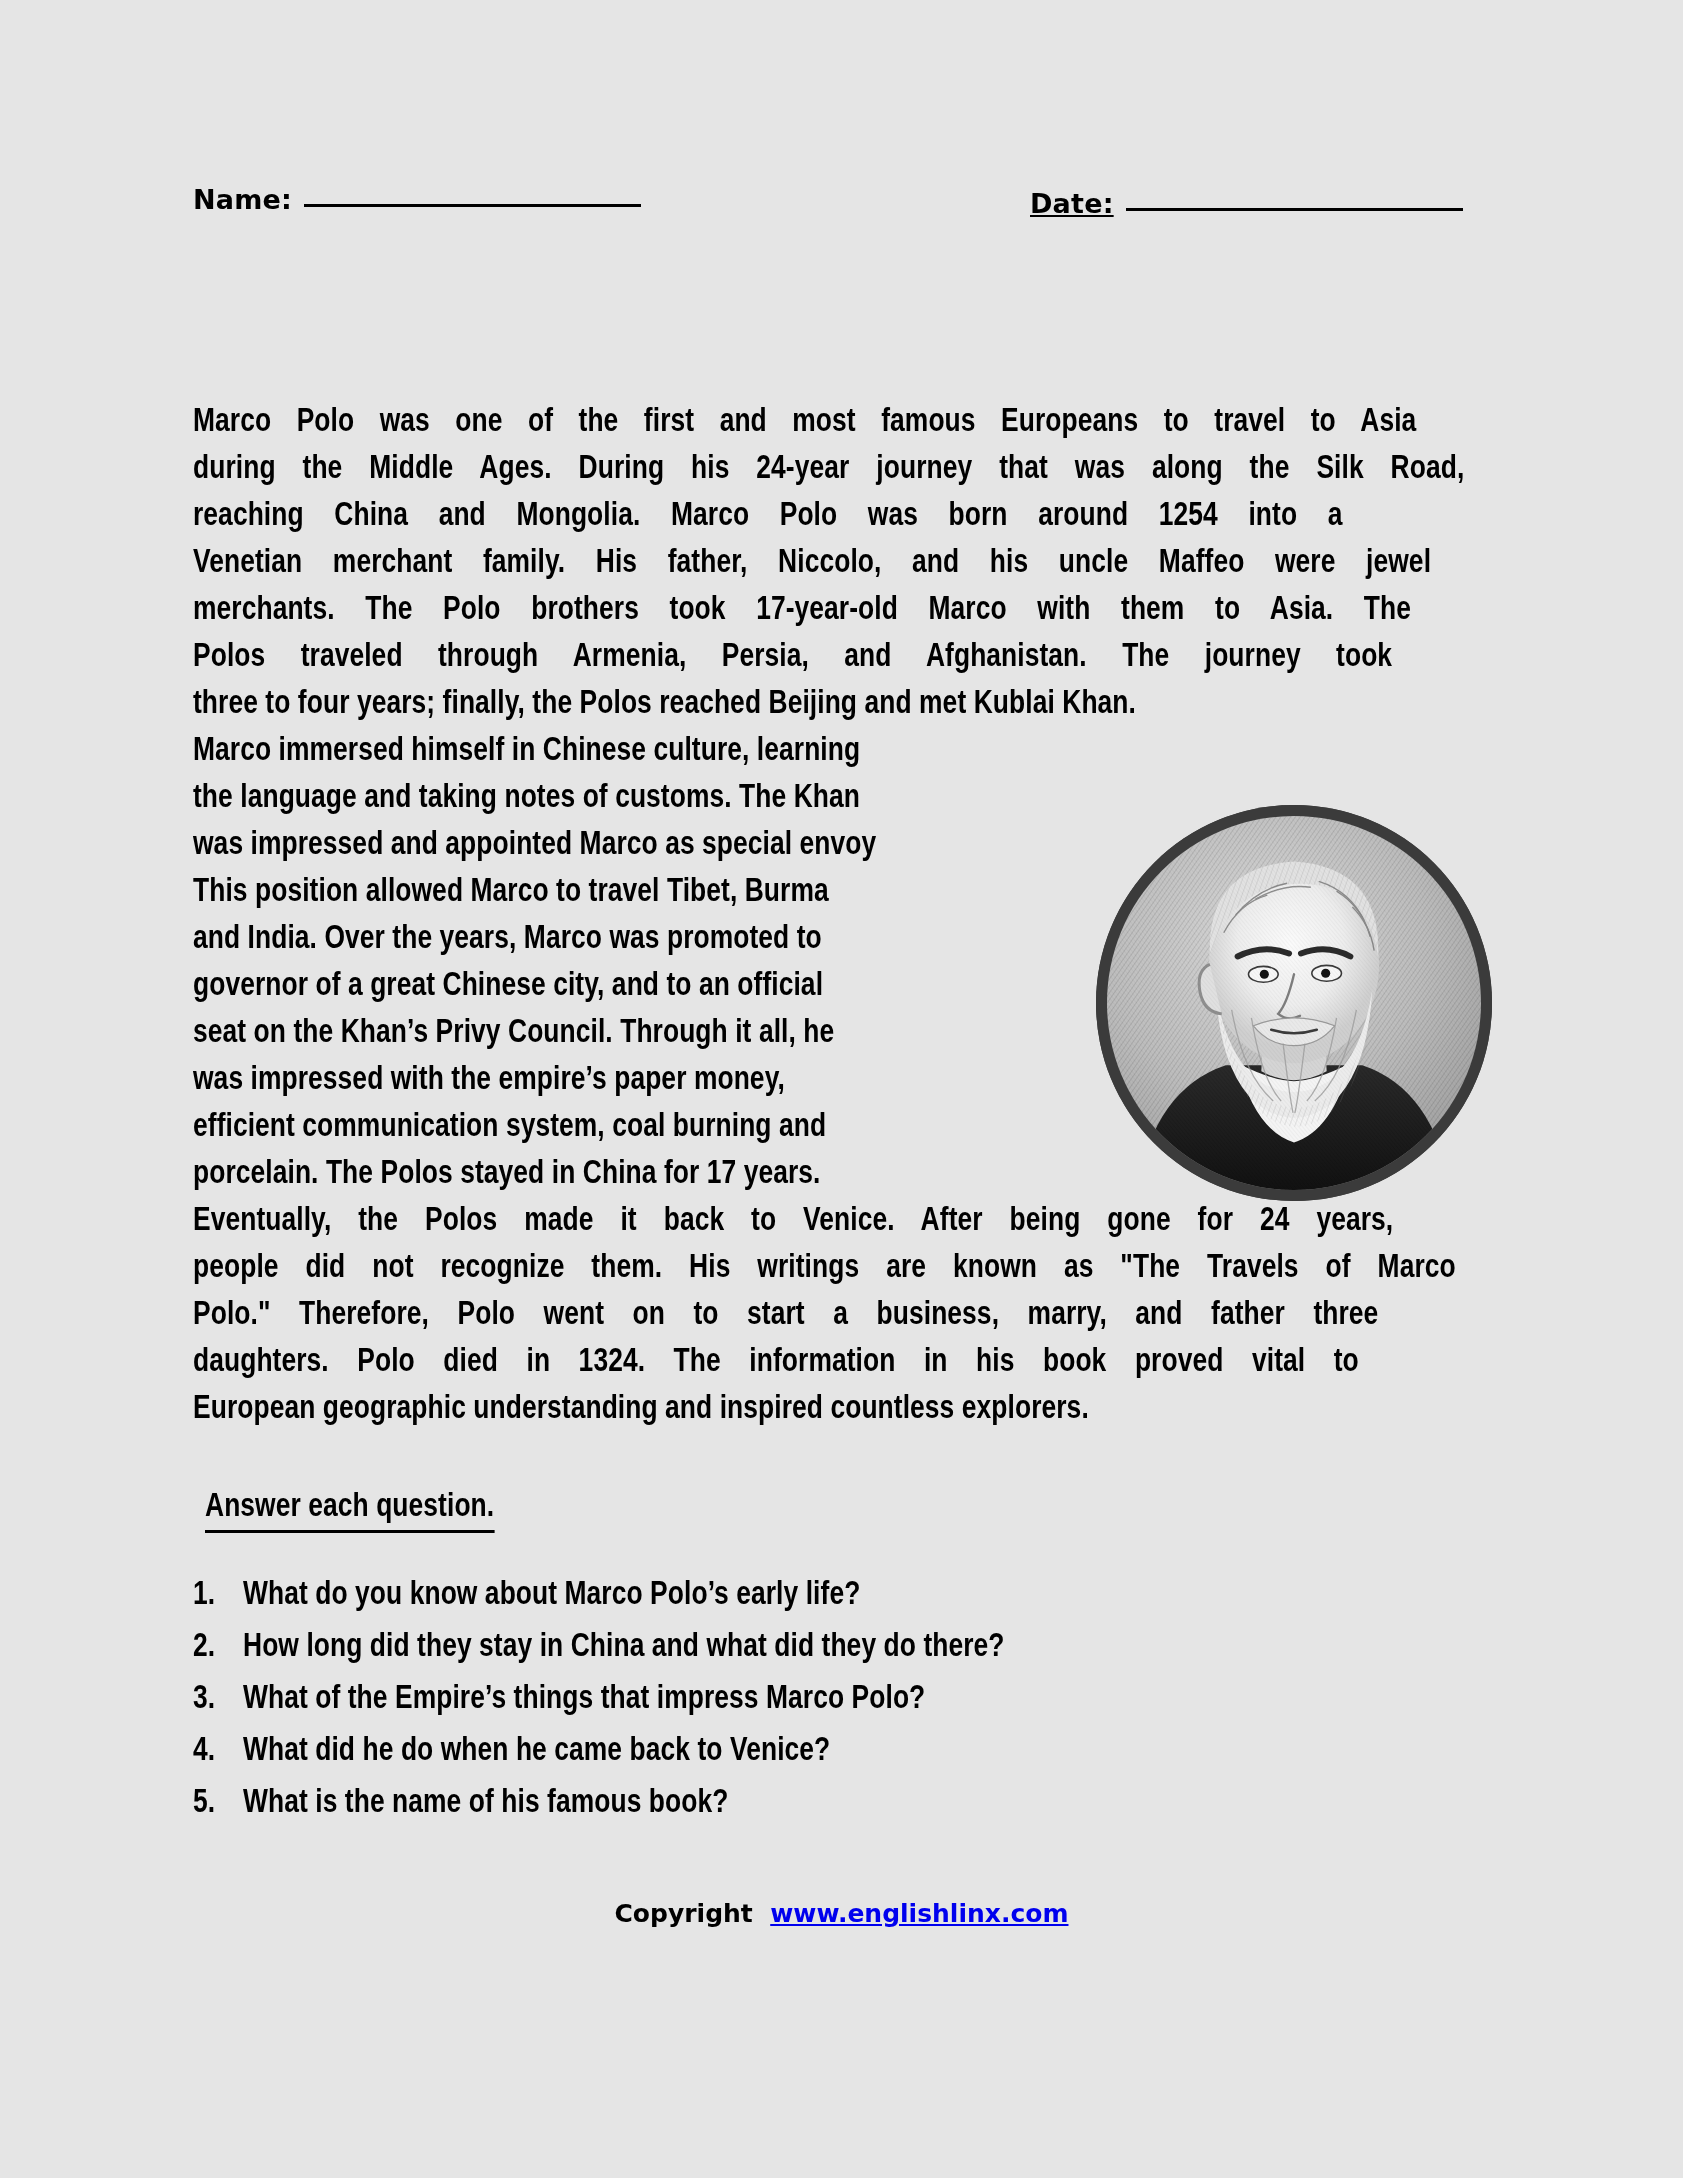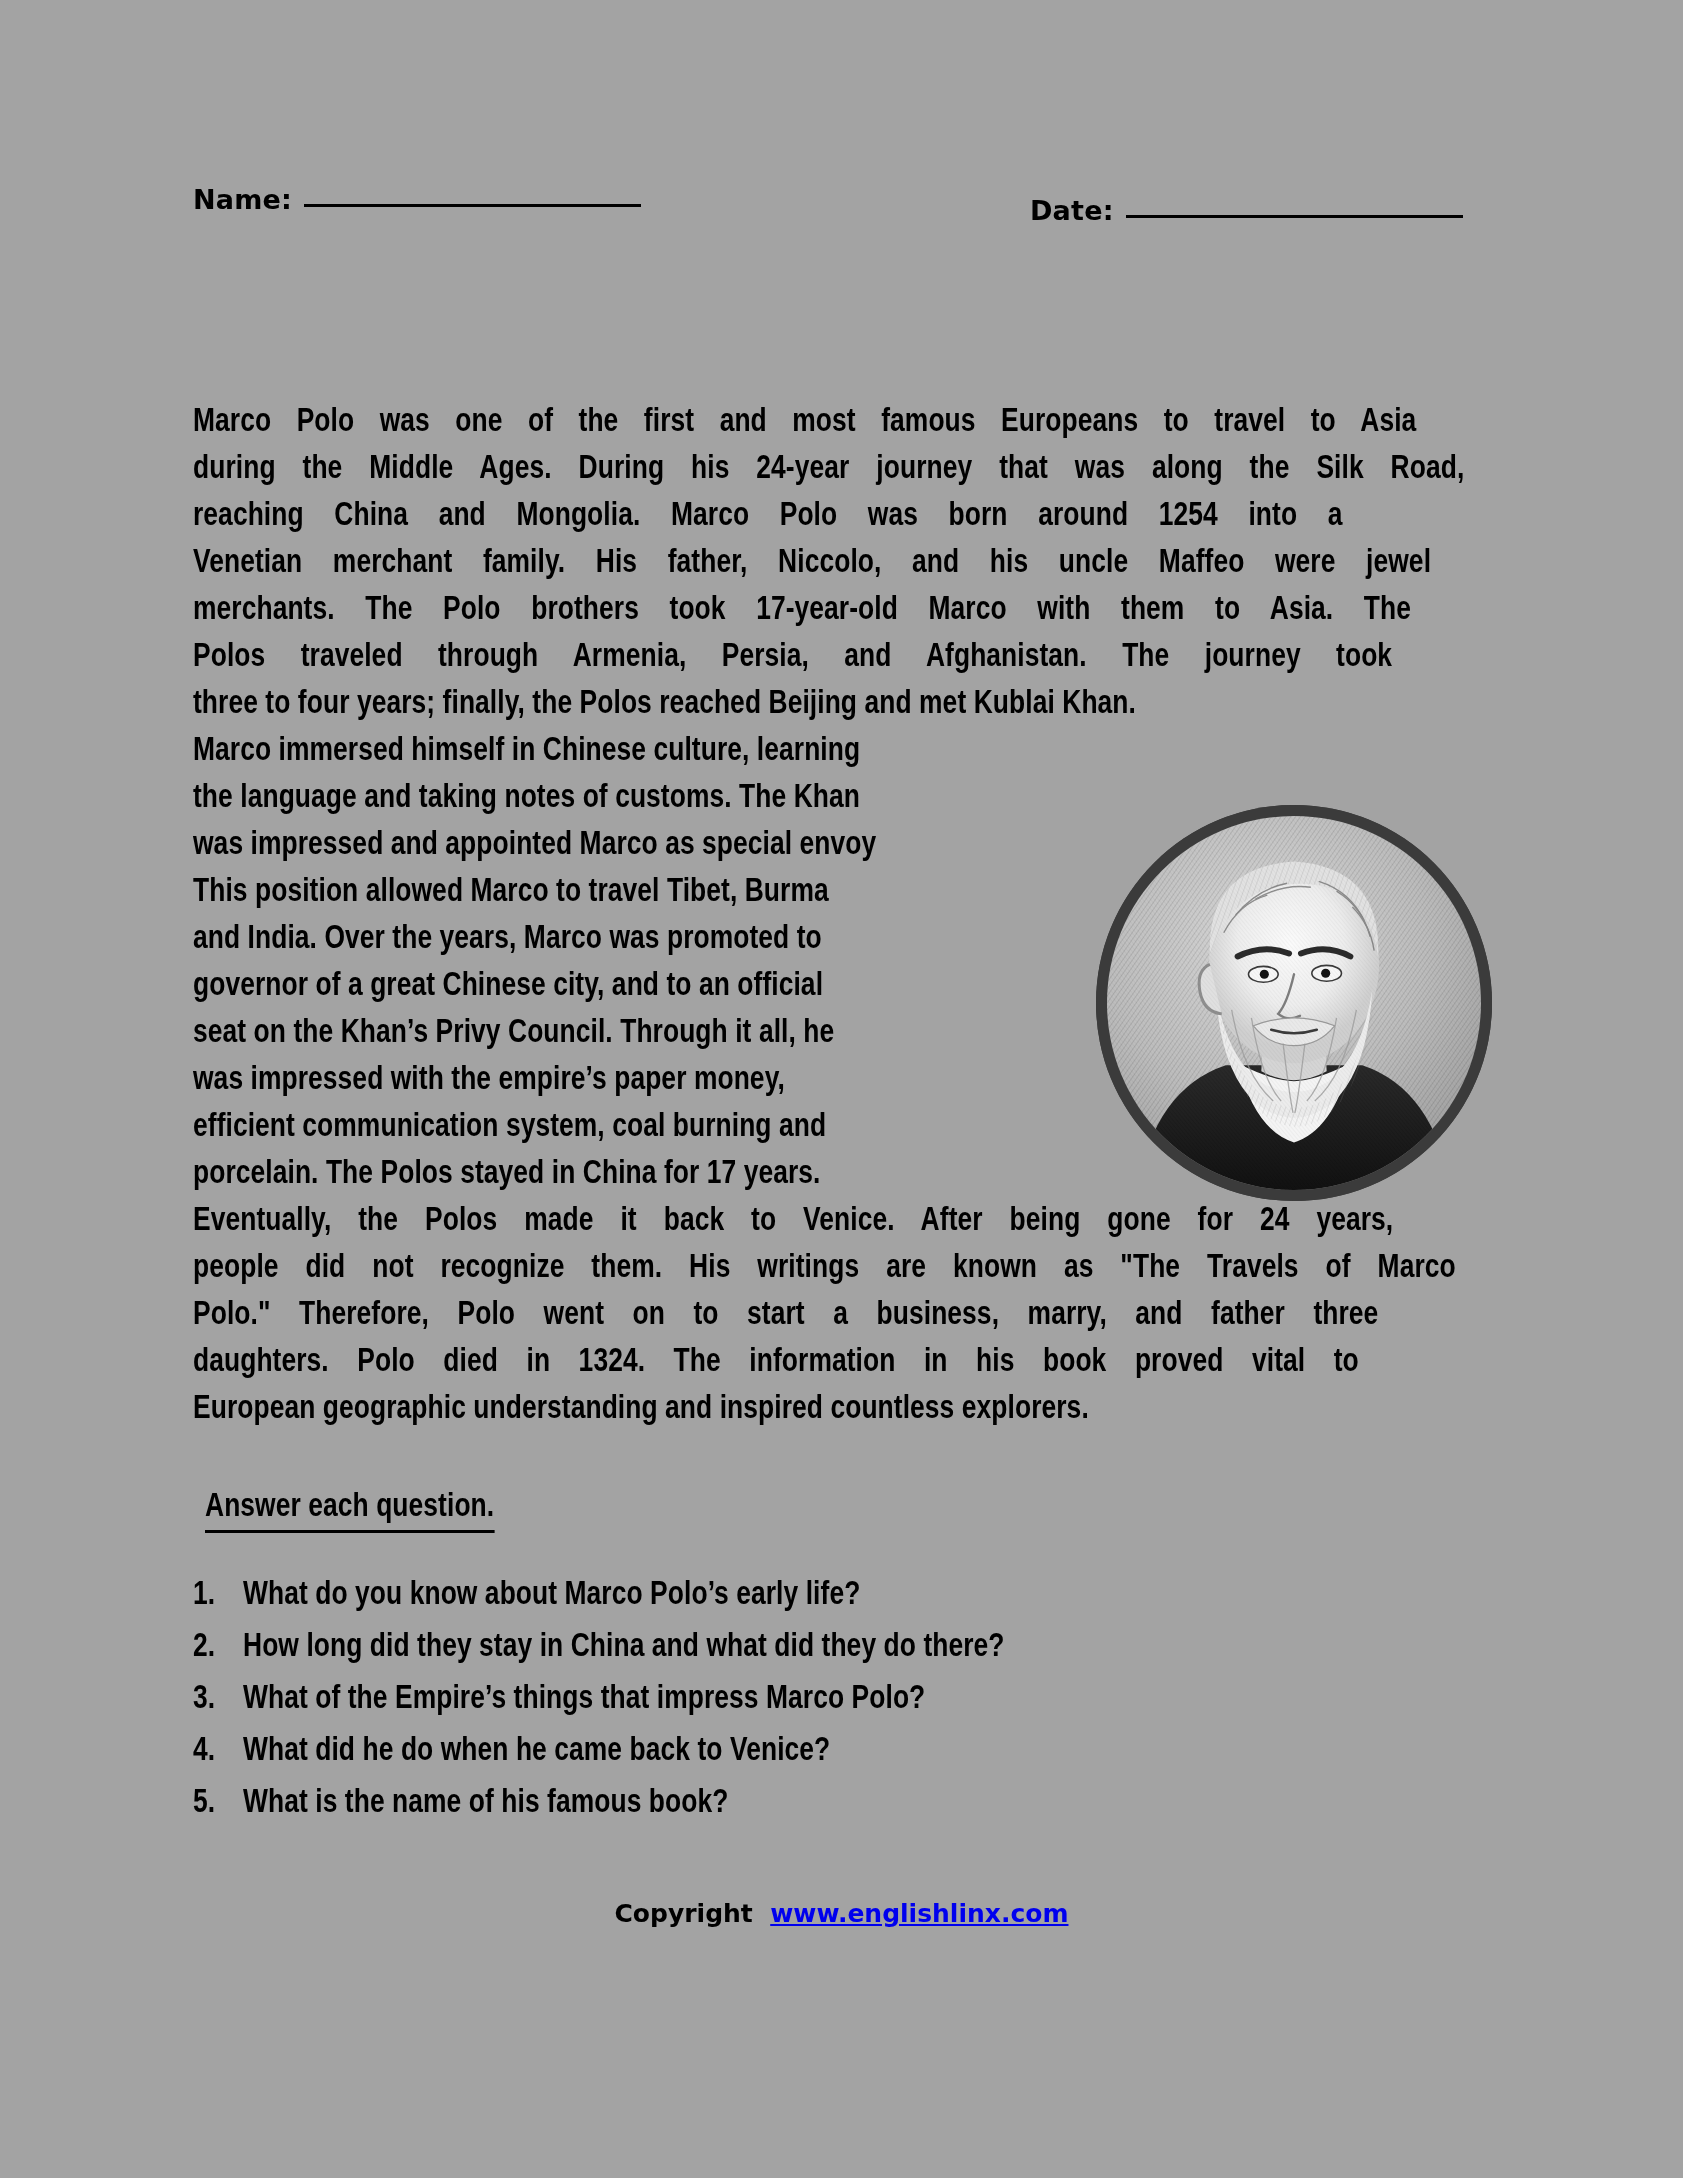--- a/index.html
+++ b/index.html
@@ -14,39 +14,39 @@
     color: #000000;
     position: relative;
     overflow: hidden;
   }
 
   .page {
     position: absolute;
     left: 0; top: 0;
     width: 1683px;
     height: 2178px;
-    background: #a3a3a3;
+    background: #e5e5e5;
   }
 
   
   .namedate-row {
     position: absolute;
     left: 193px;
     top: 186px;
     width: 1262px;
     height: 48px;
   }
   .field {
     position: absolute;
     display: flex;
     align-items: baseline;
     white-space: nowrap;
   }
   .field-name { left: 0px; top: 0px; }
-  .field-date { left: 837px; top: 11px; }
+  .field-date { left: 837px; top: 4px; text-decoration: underline; }
 
   .field-label {
     font-family: "DejaVu Sans", sans-serif;
     font-weight: bold;
     font-size: 27px;
     letter-spacing: 0.2px;
     line-height: 1;
   }
   .field-rule {
     display: inline-block;

